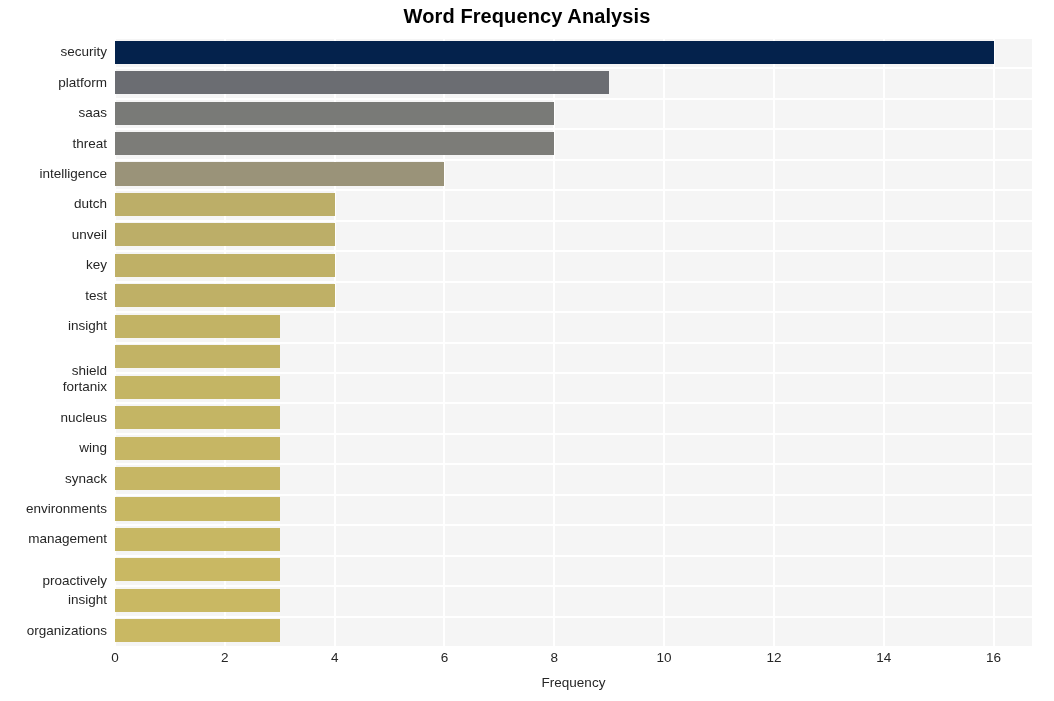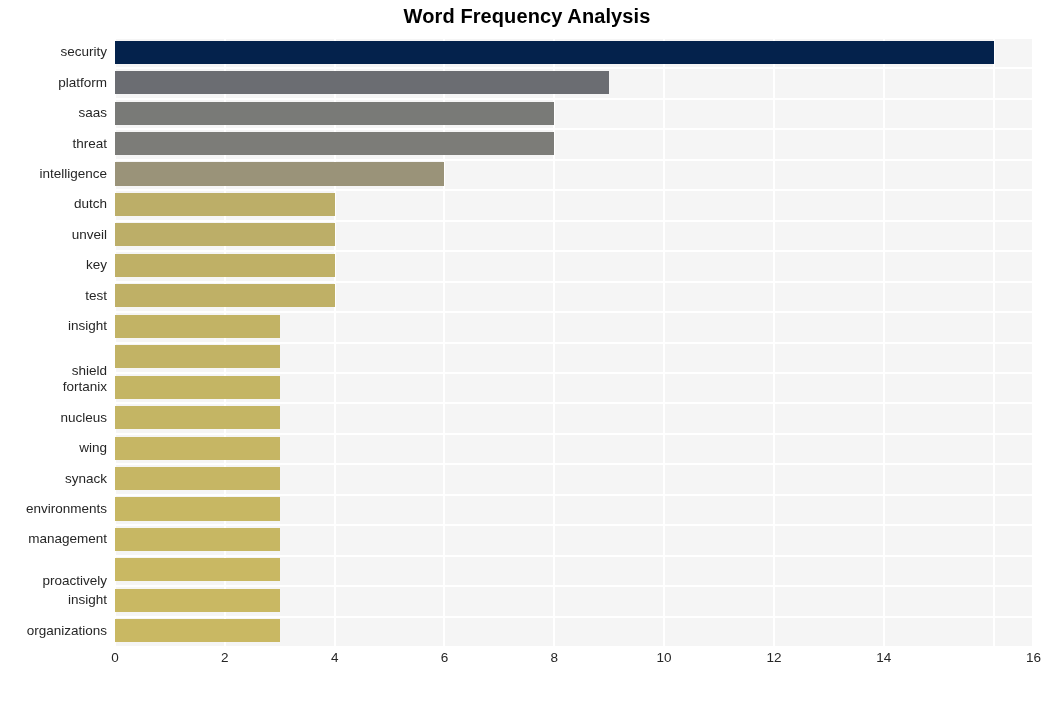--- a/index.html
+++ b/index.html
@@ -206,17 +206,18 @@
 
   <div id="x-ticks">
       <div class="xtick" style="left: 0px;">0</div>
       <div class="xtick" style="left: 109.82px;">2</div>
       <div class="xtick" style="left: 219.641px;">4</div>
       <div class="xtick" style="left: 329.461px;">6</div>
       <div class="xtick" style="left: 439.281px;">8</div>
       <div class="xtick" style="left: 549.102px;">10</div>
       <div class="xtick" style="left: 658.922px;">12</div>
       <div class="xtick" style="left: 768.743px; text-align: right;">14</div>
-      <div class="xtick" style="left: 878.563px; margin-left: 40px;">16</div>
+      <div class="xtick" style="left: 878.563px;">16</div>
     </div>
 
+  <div id="x-axis-label">Frequency</div>
 
 </div>
 
 </body></html>

